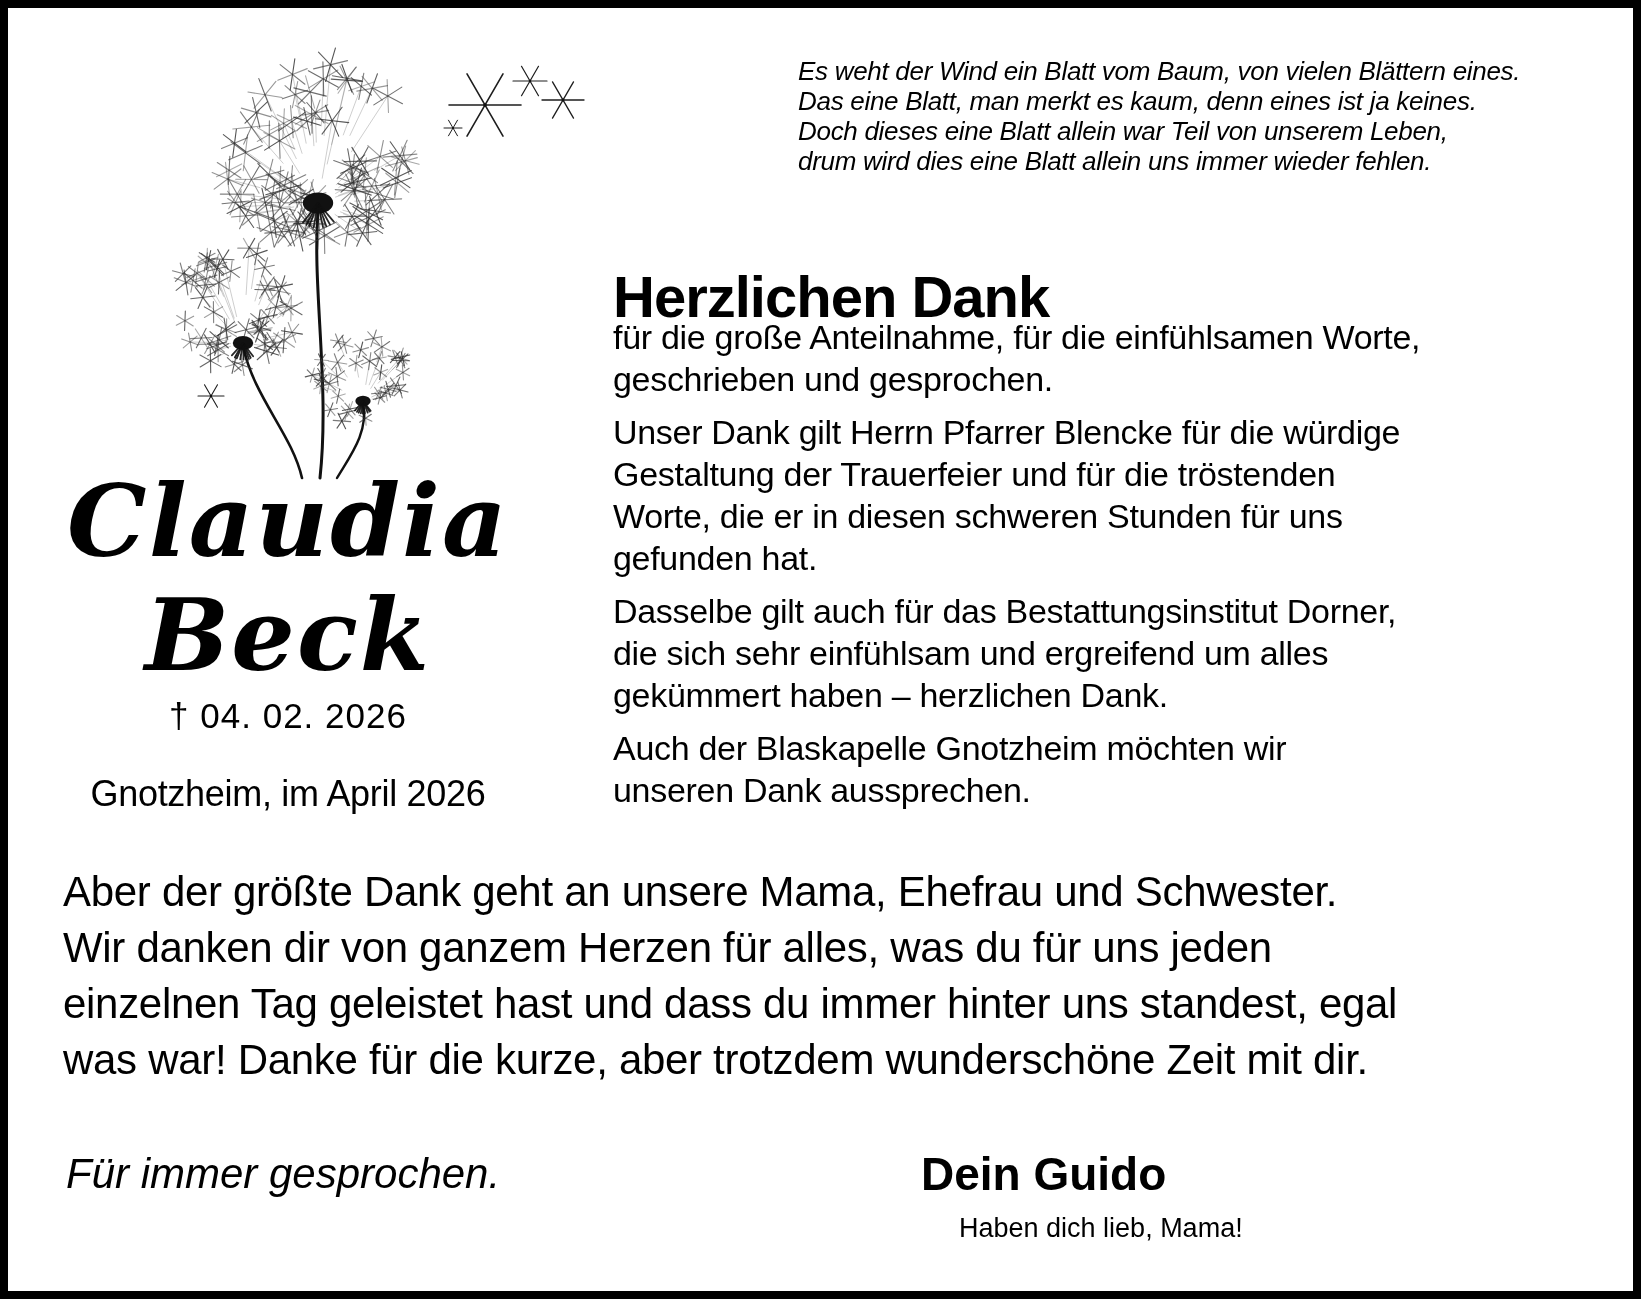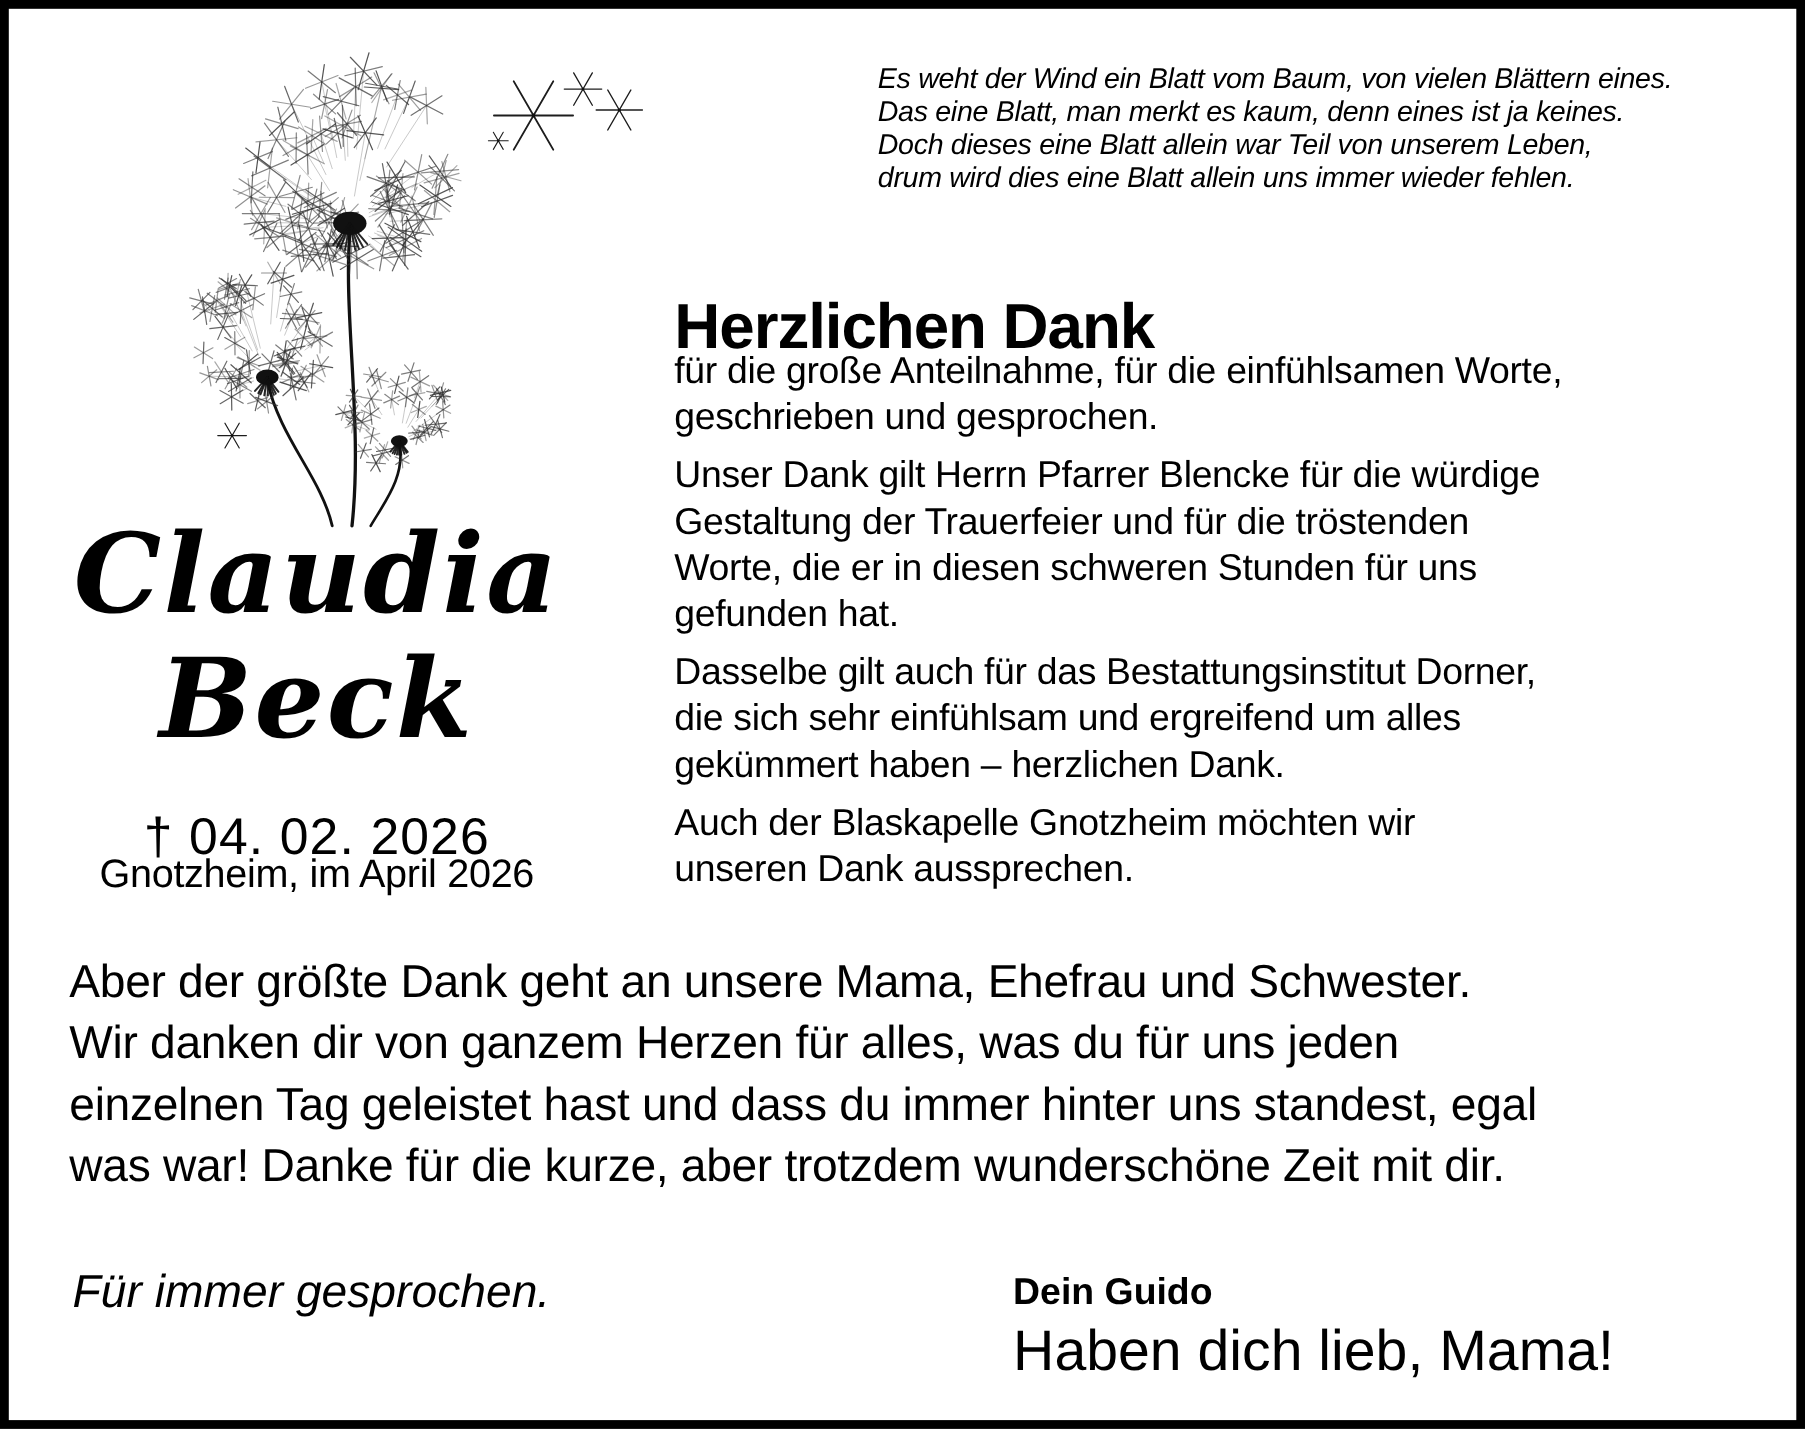--- a/index.html
+++ b/index.html
@@ -44,48 +44,48 @@
   .name{
     position:absolute;left:0;width:480px;
     font-family:"DejaVu Serif", serif;
     font-style:italic;font-weight:bold;
     font-size:100px;line-height:110px;
     letter-spacing:2px;
   }
   .name.first{top:458px;}
   .name.last{top:572px;}
   .deathdate{
-    position:absolute;left:0;top:728px;width:480px;
-    font-size:47px;line-height:48px;
+    position:absolute;left:0;top:684px;width:480px;
+    font-size:35px;line-height:48px;
     letter-spacing:1px;
   }
   .placedate{
     position:absolute;left:0;top:763px;width:480px;
     font-size:36px;line-height:46px;
     letter-spacing:-0.3px;
   }
   .tribute{
     left:55px;top:856px;width:1560px;
     font-size:42px;line-height:56px;
     letter-spacing:-0.3px;
     white-space:pre-line;
   }
   .closing-left{
     left:58px;top:1138px;
     font-size:42px;line-height:56px;
     font-style:italic;
   }
   .sig-name{
     left:913px;top:1138px;
-    font-size:34px;line-height:56px;
+    font-size:46px;line-height:56px;
     font-weight:bold;
   }
   .sig-msg{
-    left:913px;top:1192px;
-    font-size:52px;line-height:56px;
+    left:951px;top:1192px;
+    font-size:27px;line-height:56px;
   }
   .illu{left:88px;top:18px;}
 </style>
 </head>
 <body>
 
 <div class="page">
 
   <svg class="abs illu" id="dandelions" width="490" height="470" viewBox="0 0 490 470" xmlns="http://www.w3.org/2000/svg">
       <path d="M222,187 C216,260 234,360 224,452" fill="none" stroke="#111" stroke-width="3" stroke-linecap="round"></path>

